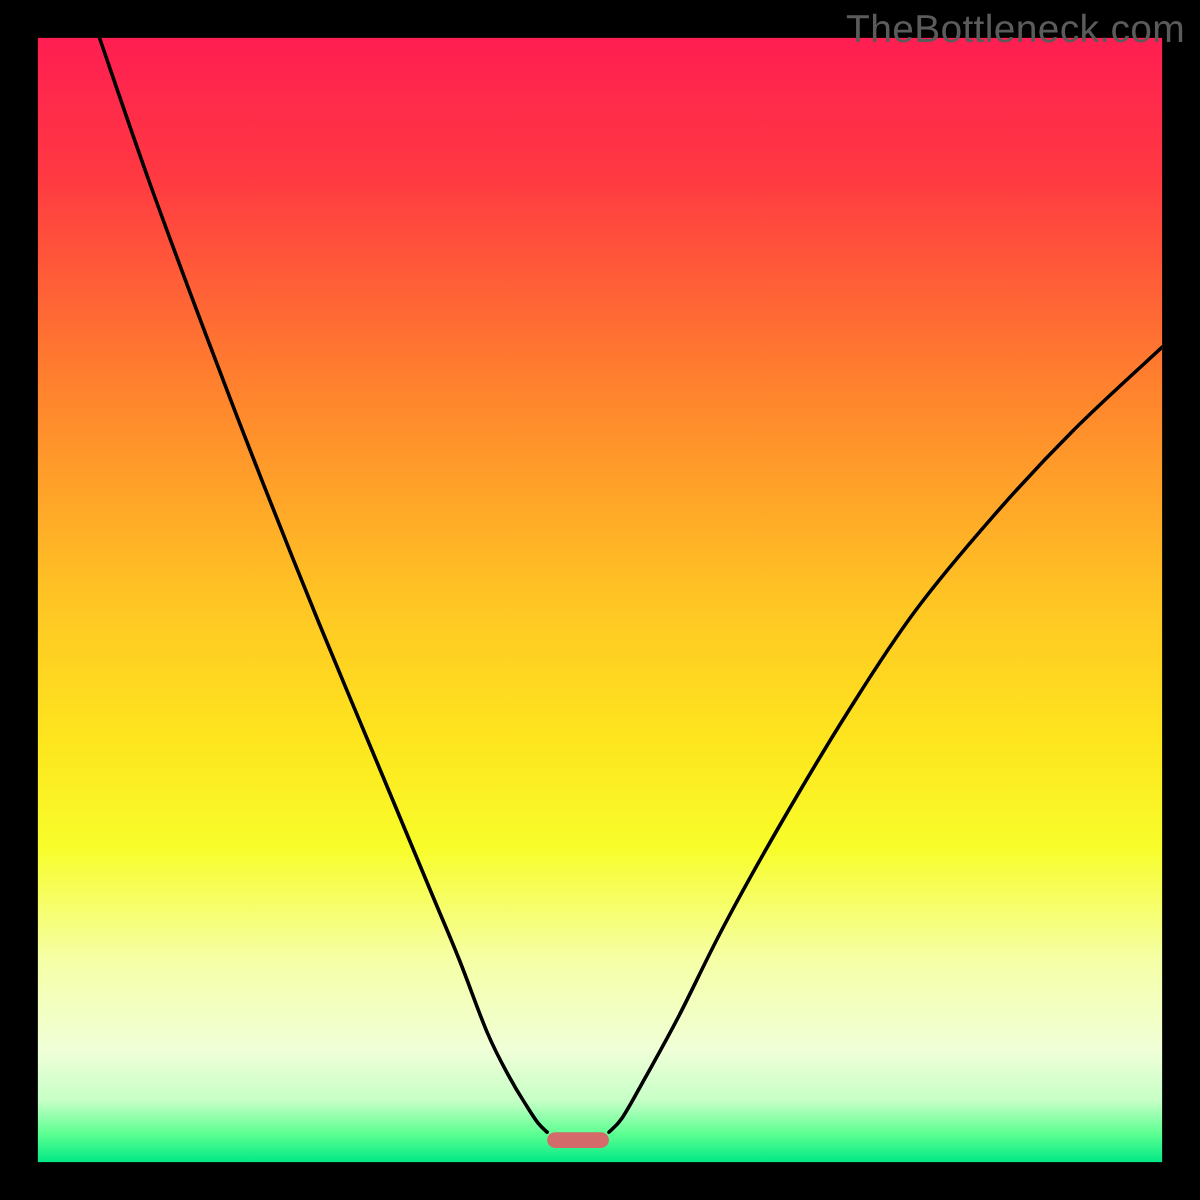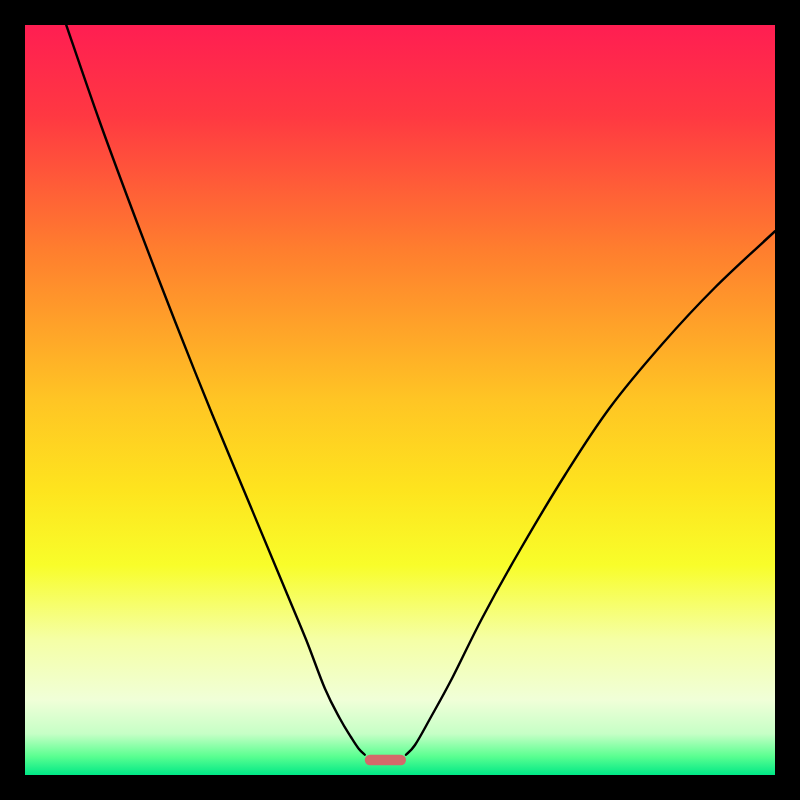--- a/index.html
+++ b/index.html
@@ -58,13 +58,14 @@
             <stop offset="97.5%" stop-color="#5bff91"></stop>
             <stop offset="100%" stop-color="#00e886"></stop>
           </linearGradient>
         </defs>
         <rect x="0" y="0" width="750" height="750" fill="url(#bg-grad)"></rect>
         <rect x="339.74999999999994" y="729.75" width="41.25000000000006" height="10.499999999999998" rx="5.249999999999999" fill="#d46a6a"></rect>
         <path d="M 41.25 0 C 47.325 17.55, 62.175 61.725, 75 97.5 C 87.825 133.275, 99 162.975, 112.5 198.75 C 126 234.525, 136.5 261.825, 150 296.25 C 163.5 330.675, 174 356.925, 187.5 390 C 201 423.075, 211.5 447.6, 225 480 C 238.5 512.4, 252.375 545.7, 262.5 570 C 272.625 594.3, 274.5 598.125, 281.25 615 C 288 631.875, 293.925 649.575, 300 663.75 C 306.075 677.925, 310.275 684.975, 315 693.75 C 319.725 702.525, 322.875 707.1, 326.25 712.5 C 329.625 717.9, 331.32 720.645, 333.75 723.75 C 336.18 726.855, 338.66999999999996 728.67, 339.74999999999994 729.75" fill="none" stroke="#000" stroke-width="2.4" stroke-linecap="round"></path>
         <path d="M 381 729.75 C 382.62 727.995, 385.68 726.48, 390 720 C 394.32 713.52, 398.25 705.9, 405 693.75 C 411.75 681.6, 418.04999999999995 670.725, 427.49999999999994 652.5 C 436.94999999999993 634.275, 445.34999999999997 615.45, 457.5 592.5 C 469.65000000000003 569.55, 480.15 550.65, 495 525 C 509.85 499.35, 523.8 475.65, 540 450 C 556.2 424.35, 567.45 406.125, 585 382.5 C 602.55 358.875, 618.6 340.3500000000001, 637.5 318.75000000000006 C 656.4 297.15000000000003, 669.75 282.75, 690 262.5 C 710.25 242.25, 739.2 216.375, 750 206.25" fill="none" stroke="#000" stroke-width="2.4" stroke-linecap="round"></path>
       </svg>
   </div>
+  <div class="watermark">TheBottleneck.com</div>
 </div>
 
 </body></html>

